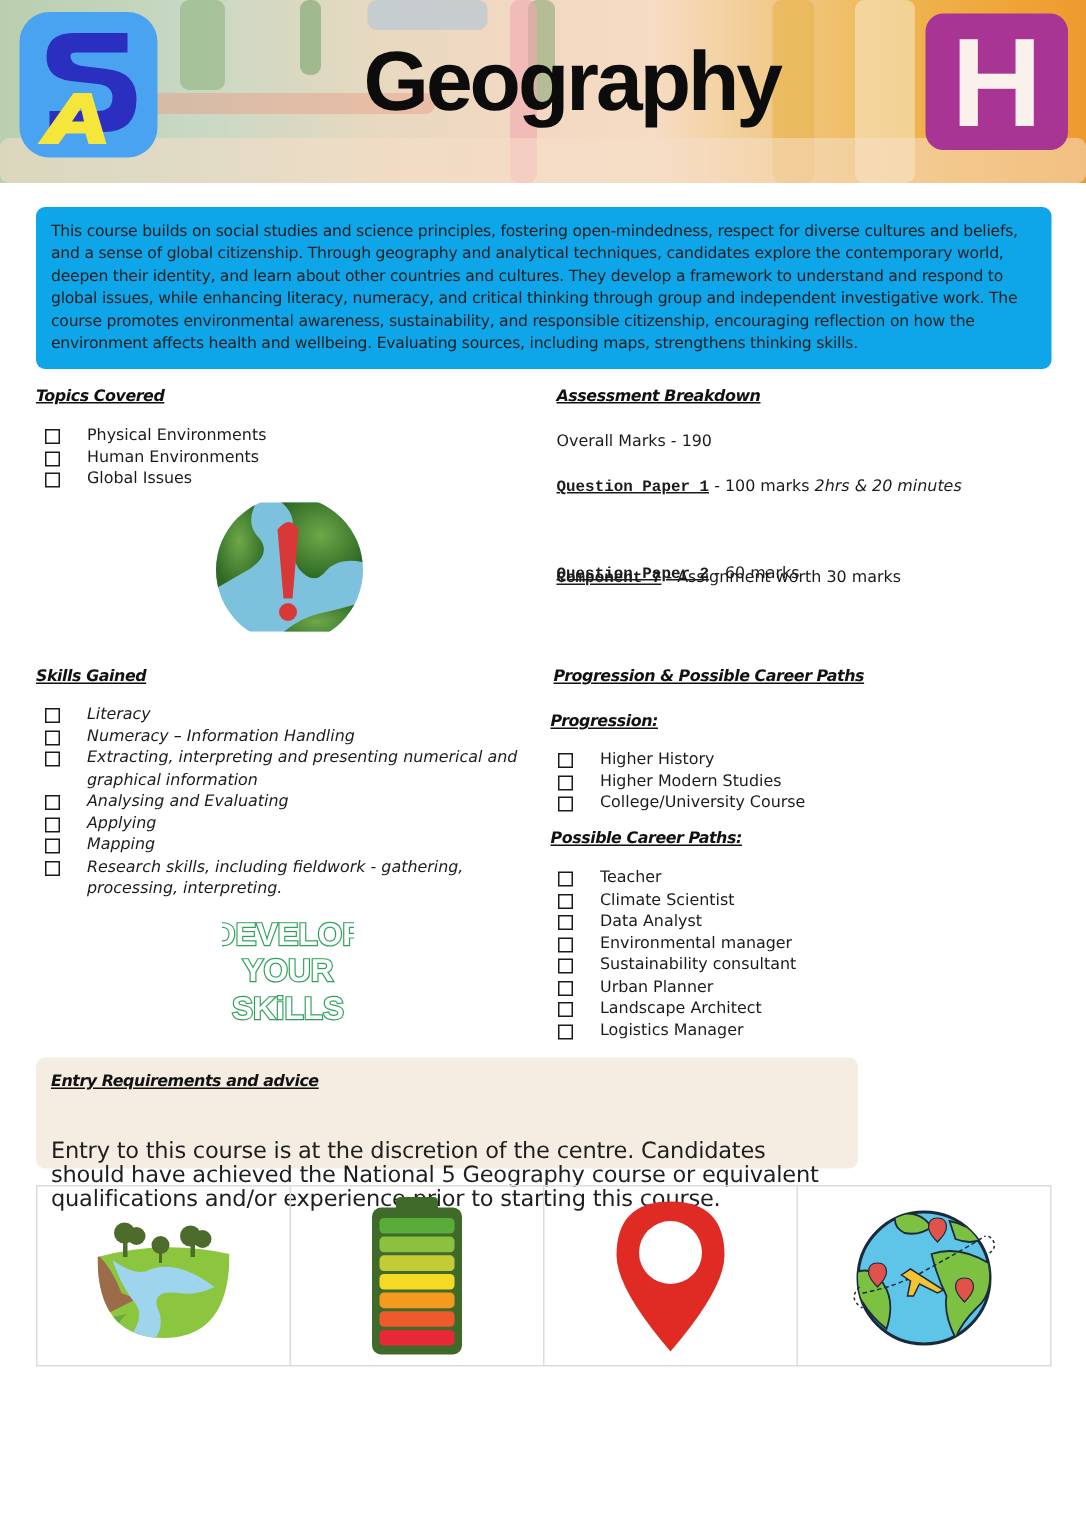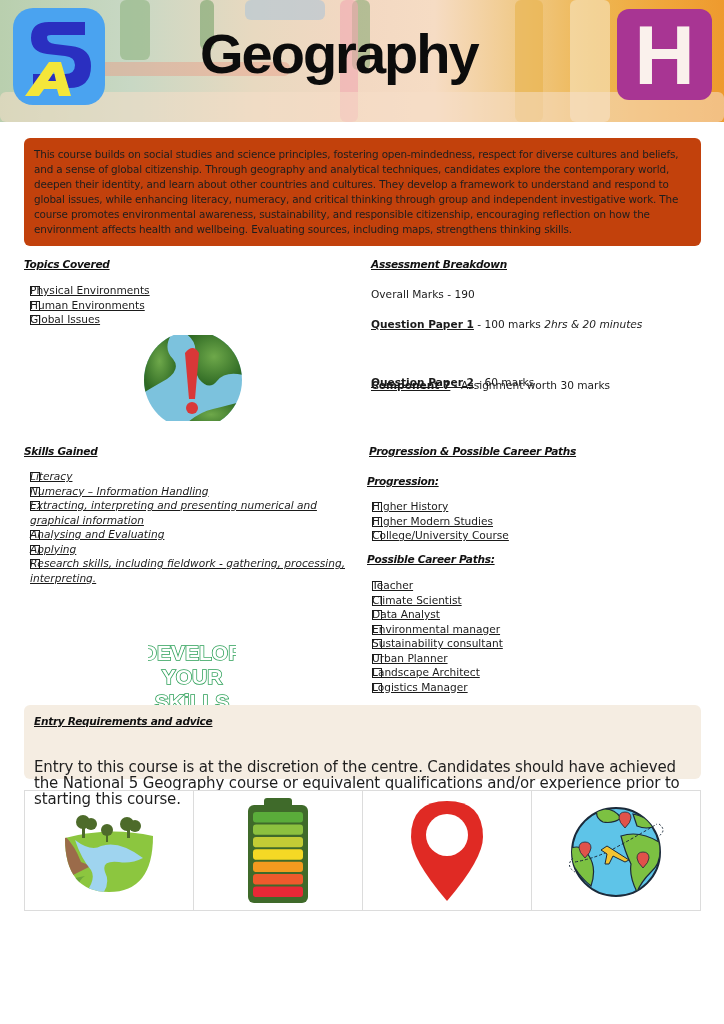--- a/index.html
+++ b/index.html
@@ -30,76 +30,76 @@
   .logo-h {
     position: absolute; left: 617px; top: 9px; width: 95px; height: 91px;
     background: #a83593; border-radius: 12px;
     display: flex; align-items: center; justify-content: center;
   }
   .logo-h span {
     font-family: "Liberation Sans", sans-serif; font-weight: bold;
     font-size: 84px; color: #faf1ec; line-height: 1;
   }
   .page-title {
-    position: absolute; left: 200px; top: 26px; width: 320px; text-align: left;
+    position: absolute; left: 200px; top: 26px; width: 320px; text-align: right;
     font-family: "Liberation Sans", sans-serif; font-weight: bold; font-size: 56px;
     letter-spacing: -2px; color: #0c0c0c; line-height: 1;
   }
 
   
   .intro {
     position: absolute; left: 24px; top: 138px; width: 677px; height: 108px;
-    background: #c2410c; border-radius: 6px; padding: 9px 10px;
+    background: #0ea5e9; border-radius: 6px; padding: 9px 10px;
     font-size: 10.4px; line-height: 15px; color: #1e1e1e; letter-spacing: -0.15px;
   }
 
   .heading {
     font-weight: bold; font-style: italic; text-decoration: underline;
     font-size: 10.6px; color: #111; letter-spacing: -0.3px;
   }
 
   .checklist { list-style: none; }
   .checklist li {
-    position: relative; padding-left: 0; font-size: 10.6px; line-height: 14.5px; color: #1b1b1b; text-decoration: underline;
+    position: relative; padding-left: 28px; font-size: 10.6px; line-height: 14.5px; color: #1b1b1b;
   }
   .checklist li .box {
     position: absolute; left: 0; top: 3px; width: 10px; height: 10px;
     border: 1.5px solid #1a1a1a;
   }
   .checklist.italic li span.txt { font-style: italic; }
 
   
   #topics-heading { position: absolute; left: 24px; top: 258px; }
   #topics-list { position: absolute; left: 30px; top: 283px; }
 
   
   .globe-wrap { position: absolute; left: 143px; top: 335px; width: 100px; height: 86px; }
 
   
   #assess-heading { position: absolute; left: 371px; top: 258px; }
   .assess-line { position: absolute; left: 371px; font-size: 10.6px; color: #1b1b1b; }
-  .assess-line .lbl { font-weight: bold; text-decoration: underline; }
+  .assess-line .lbl { font-weight: bold; text-decoration: underline; font-family: Liberation Mono, monospace; }
   .assess-line .em { font-style: italic; }
 
   
   #skills-heading { position: absolute; left: 24px; top: 445px; }
   #skills-list { position: absolute; left: 30px; top: 469px; width: 330px; }
 
-  .develop { position: absolute; left: 148px; top: 608px; width: 88px; height: 76px; margin-top: 30px; }
+  .develop { position: absolute; left: 148px; top: 608px; width: 88px; height: 76px; }
 
   
   #prog-main-heading { position: absolute; left: 369px; top: 445px; }
   #prog-heading { position: absolute; left: 367px; top: 475px; }
   #prog-list { position: absolute; left: 372px; top: 499px; }
   #career-heading { position: absolute; left: 367px; top: 553px; }
   #career-list { position: absolute; left: 372px; top: 578px; }
 
   
   .entry {
-    position: absolute; left: 24px; top: 705px; width: 677px; height: 74px;
+    position: absolute; left: 24px; top: 705px; width: 548px; height: 74px;
     background: #f5ede2; border-radius: 6px; padding: 10px 10px;
   }
   .entry .heading { display: block; margin-bottom: 9px; }
   .entry p { font-size: 15px; line-height: 16px; color: #1e1e1e; letter-spacing: -0.15px; margin-top: 32px; }
 
   
   .img-table {
     position: absolute; left: 24px; top: 790px; width: 677px; height: 121px;
     border: 1px solid #dcdcdc; display: flex;
   }
@@ -181,20 +181,21 @@
   <span class="lbl">Component 7</span><span> - Assignment worth 30 marks</span>
 </div>
 
 <div id="skills-heading" class="heading">Skills Gained</div>
 <ul id="skills-list" class="checklist italic">
   <li><span class="box"></span><span class="txt">Literacy</span></li>
   <li><span class="box"></span><span class="txt">Numeracy – Information Handling</span></li>
   <li><span class="box"></span><span class="txt">Extracting, interpreting and presenting numerical and graphical information</span></li>
   <li><span class="box"></span><span class="txt">Analysing and Evaluating</span></li>
   <li><span class="box"></span><span class="txt">Applying</span></li>
+  <li><span class="box"></span><span class="txt">Mapping</span></li>
   <li><span class="box"></span><span class="txt">Research skills, including fieldwork - gathering, processing, interpreting.</span></li>
 </ul>
 
 <div class="develop">
   <svg width="88" height="76" viewBox="0 0 88 76">
     <g font-family="Liberation Sans, sans-serif" font-weight="bold" text-anchor="middle" fill="#ffffff" stroke="#2fa15a" stroke-width="1.6" paint-order="stroke">
       <text x="44" y="22" font-size="21">DEVELOP</text>
       <text x="44" y="46" font-size="21">YOUR</text>
       <text x="44" y="71" font-size="21">SKiLLS</text>
     </g>

